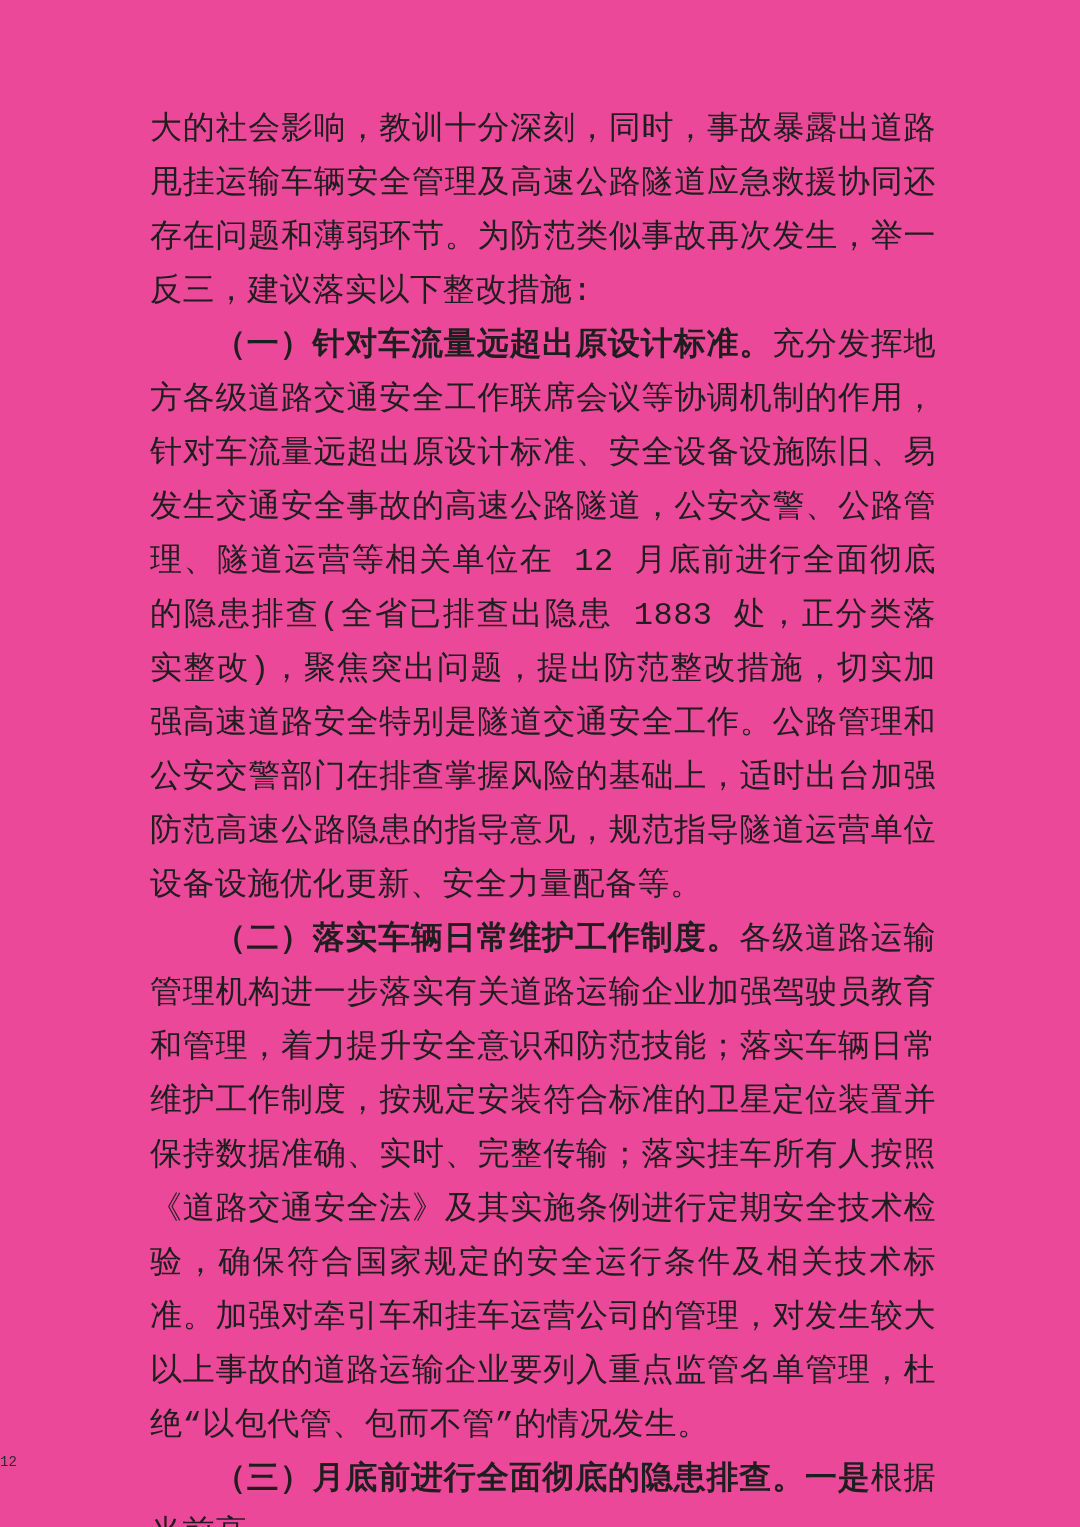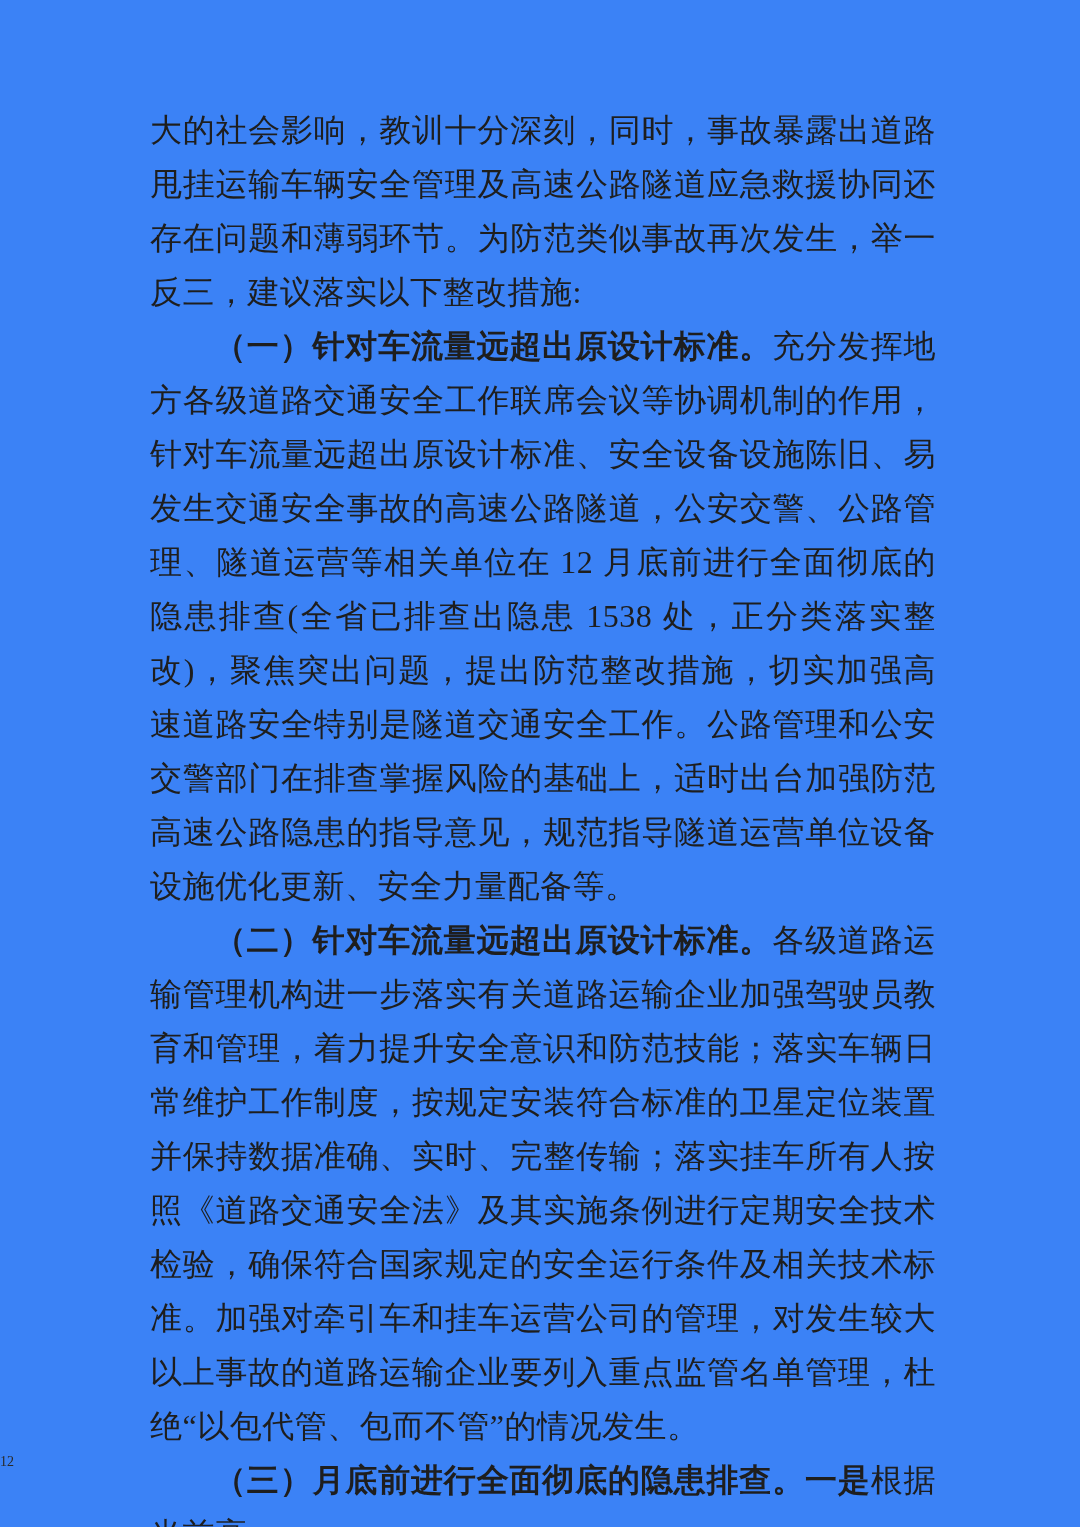--- a/index.html
+++ b/index.html
@@ -4,23 +4,23 @@
 <style>
   html, body {
     margin: 0;
     padding: 0;
     background: #ffffff;
   }
   .page {
     position: relative;
     width: 1080px;
     height: 1527px;
-    background: #3b82f6;
+    background: #ec4899;
     overflow: hidden;
-    font-family: Liberation Serif, serif;
+    font-family: Liberation Mono, monospace;
   }
   .doc-body {
     position: absolute;
     left: 150px;
     top: 103px;
     width: 786px;
     color: #1e1e1e;
     font-size: 32px;
     line-height: 54px;
     text-align: justify;
@@ -50,18 +50,18 @@
     font-size: 14px;
     line-height: 28px;
   }
 </style>
 </head>
 <body>
 
 <div class="page">
   <main class="doc-body" id="doc-body">
       <p class="para"><span class="run">大的社会影响，教训十分深刻，同时，事故暴露出道路甩挂运输车辆安全管理及高速公路隧道应急救援协同还存在问题和薄弱环节。为防范类似事故再次发生，举一反三，建议落实以下整改措施:</span></p>
-      <p class="para indent"><span class="run bold">（一）针对车流量远超出原设计标准。</span><span class="run">充分发挥地方各级道路交通安全工作联席会议等协调机制的作用，针对车流量远超出原设计标准、安全设备设施陈旧、易发生交通安全事故的高速公路隧道，公安交警、公路管理、隧道运营等相关单位在 12 月底前进行全面彻底的隐患排查(全省已排查出隐患 1538 处，正分类落实整改)，聚焦突出问题，提出防范整改措施，切实加强高速道路安全特别是隧道交通安全工作。公路管理和公安交警部门在排查掌握风险的基础上，适时出台加强防范高速公路隐患的指导意见，规范指导隧道运营单位设备设施优化更新、安全力量配备等。</span></p>
-      <p class="para indent"><span class="run bold">（二）针对车流量远超出原设计标准。</span><span class="run">各级道路运输管理机构进一步落实有关道路运输企业加强驾驶员教育和管理，着力提升安全意识和防范技能；落实车辆日常维护工作制度，按规定安装符合标准的卫星定位装置并保持数据准确、实时、完整传输；落实挂车所有人按照《道路交通安全法》及其实施条例进行定期安全技术检验，确保符合国家规定的安全运行条件及相关技术标准。加强对牵引车和挂车运营公司的管理，对发生较大以上事故的道路运输企业要列入重点监管名单管理，杜绝“以包代管、包而不管”的情况发生。</span></p>
+      <p class="para indent"><span class="run bold">（一）针对车流量远超出原设计标准。</span><span class="run">充分发挥地方各级道路交通安全工作联席会议等协调机制的作用，针对车流量远超出原设计标准、安全设备设施陈旧、易发生交通安全事故的高速公路隧道，公安交警、公路管理、隧道运营等相关单位在 12 月底前进行全面彻底的隐患排查(全省已排查出隐患 1883 处，正分类落实整改)，聚焦突出问题，提出防范整改措施，切实加强高速道路安全特别是隧道交通安全工作。公路管理和公安交警部门在排查掌握风险的基础上，适时出台加强防范高速公路隐患的指导意见，规范指导隧道运营单位设备设施优化更新、安全力量配备等。</span></p>
+      <p class="para indent"><span class="run bold">（二）落实车辆日常维护工作制度。</span><span class="run">各级道路运输管理机构进一步落实有关道路运输企业加强驾驶员教育和管理，着力提升安全意识和防范技能；落实车辆日常维护工作制度，按规定安装符合标准的卫星定位装置并保持数据准确、实时、完整传输；落实挂车所有人按照《道路交通安全法》及其实施条例进行定期安全技术检验，确保符合国家规定的安全运行条件及相关技术标准。加强对牵引车和挂车运营公司的管理，对发生较大以上事故的道路运输企业要列入重点监管名单管理，杜绝“以包代管、包而不管”的情况发生。</span></p>
       <p class="para indent"><span class="run bold">（三）月底前进行全面彻底的隐患排查。一是</span><span class="run">根据当前高</span></p>
     </main>
   <div class="page-number">12</div>
 </div>
 
 </body></html>

